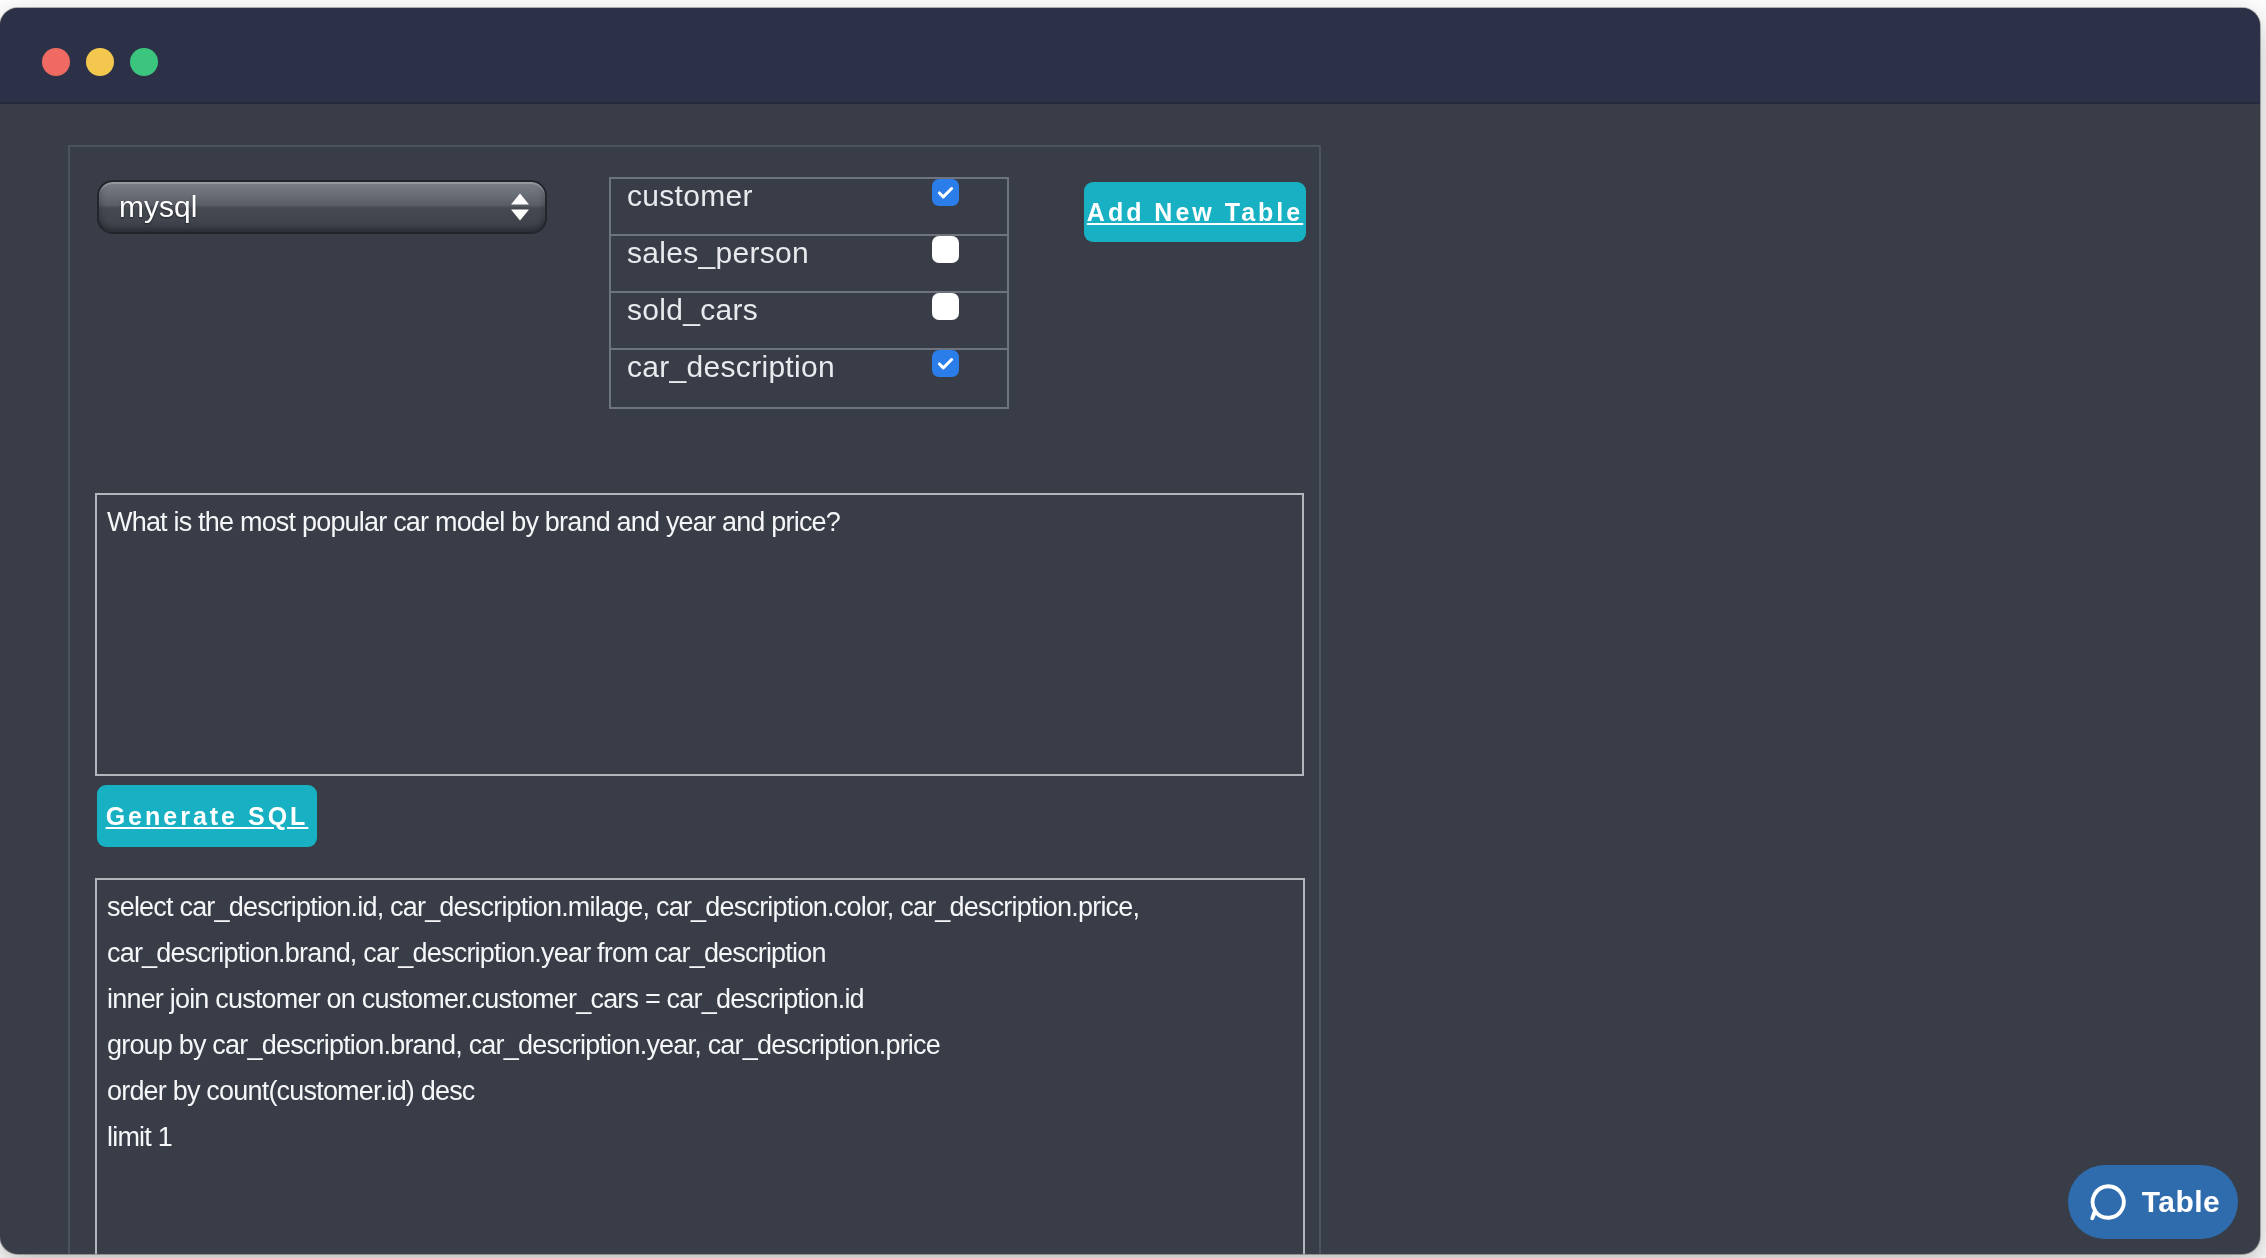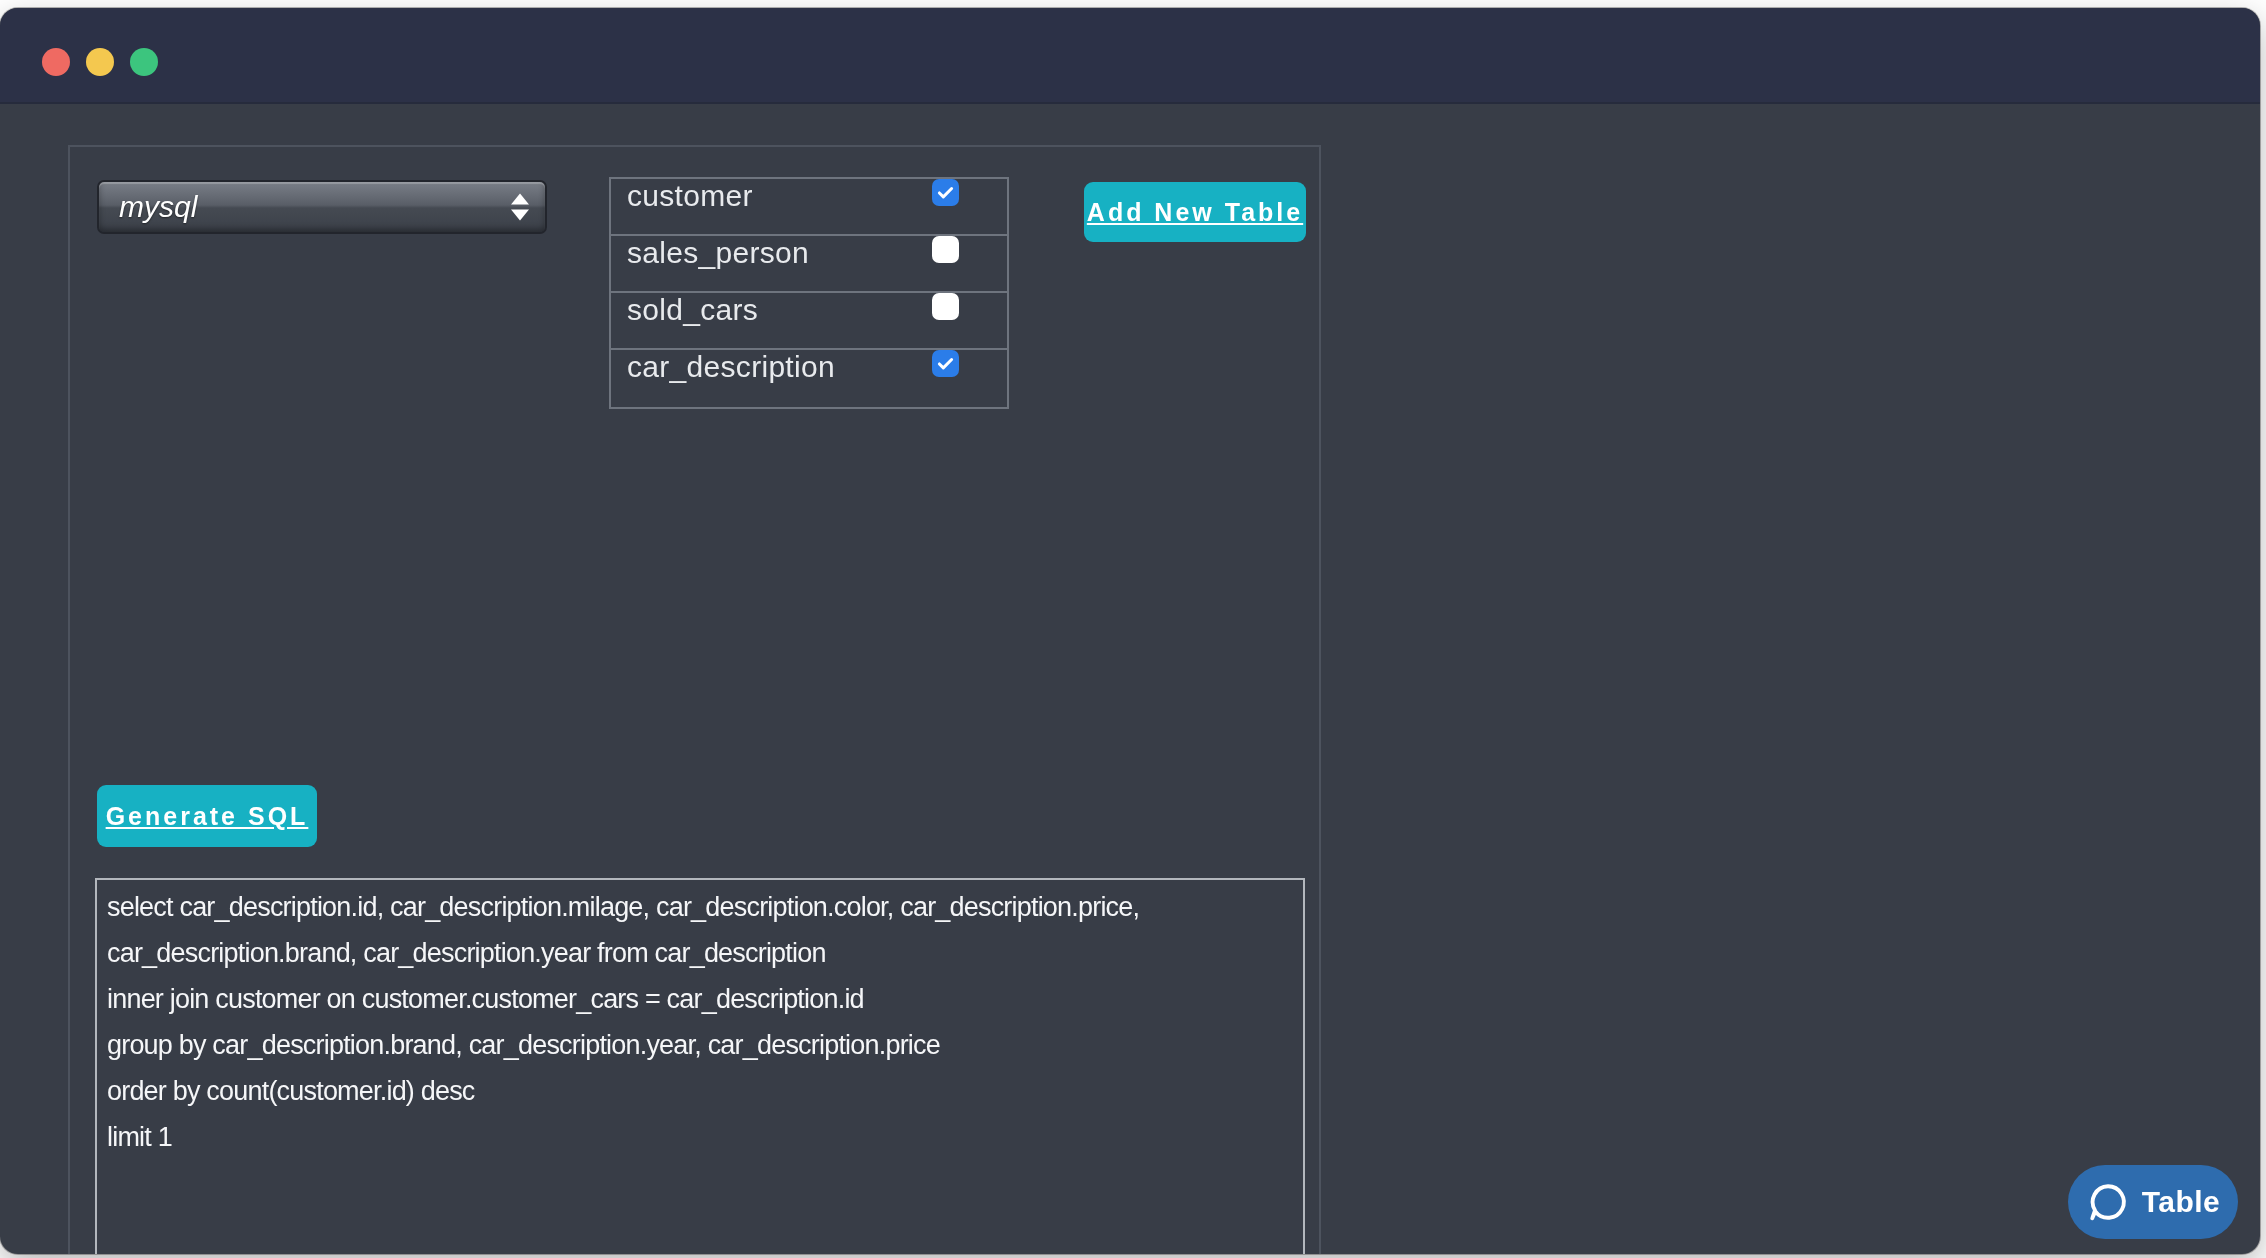--- a/index.html
+++ b/index.html
@@ -15,24 +15,24 @@
   .traffic { position:absolute; top:40px; width:28px; height:28px; border-radius:50%; }
   .traffic.red    { left:42px;  }
   .traffic.yellow { left:86px;  }
   .traffic.green  { left:130px; }
 
   .panel { position:absolute; left:68px; top:137px; width:1253px; height:1200px;
            border:2px solid #4d535e; }
 
   
   .db-select { position:absolute; left:27px; top:33px; width:450px; height:54px;
-               border-radius:7px; border:2px solid #22252c;
+               border-radius:16px; border:2px solid #22252c;
                background:linear-gradient(180deg,#7a7f88 0%,#595e67 46%,#454a52 52%,#3b4049 100%);
                box-shadow:inset 0 2px 1px rgba(255,255,255,.25), inset 0 -3px 6px rgba(0,0,0,.35);
-               display:flex; align-items:center; cursor:default;font-style:italic; }
+               display:flex; align-items:center; cursor:default; }
   .db-select .value { color:#ffffff; font-size:30px; padding-left:20px;
                       text-shadow:0 1px 2px rgba(0,0,0,.5); }
   .stepper { position:absolute; right:16px; top:50%; transform:translateY(-50%);
              display:flex; flex-direction:column; align-items:center; }
   .stepper .up   { width:0; height:0; border-left:9px solid transparent;
                    border-right:9px solid transparent; border-bottom:11px solid #ffffff;
                    margin-bottom:5px; }
   .stepper .down { width:0; height:0; border-left:9px solid transparent;
                    border-right:9px solid transparent; border-top:11px solid #ffffff; }
 
@@ -121,20 +121,21 @@
         <span class="checkbox is-checked">
           <svg viewBox="0 0 24 24">
               <path d="M5 12.5l4.5 4.5L19 7.5" stroke="#fff" stroke-width="3.4" fill="none" stroke-linecap="round" stroke-linejoin="round"></path>
             </svg>
         </span>
       </div>
     </div>
 
     <button class="btn-teal btn-add">Add New Table</button>
 
+    <textarea class="question-box" spellcheck="false" style="">What is the most popular car model by brand and year and price?</textarea>
 
     <button class="btn-teal btn-generate">Generate SQL</button>
 
     <textarea class="sql-box" spellcheck="false" style="">select car_description.id, car_description.milage, car_description.color, car_description.price,
 car_description.brand, car_description.year from car_description
 inner join customer on customer.customer_cars = car_description.id
 group by car_description.brand, car_description.year, car_description.price
 order by count(customer.id) desc
 limit 1</textarea>
 

